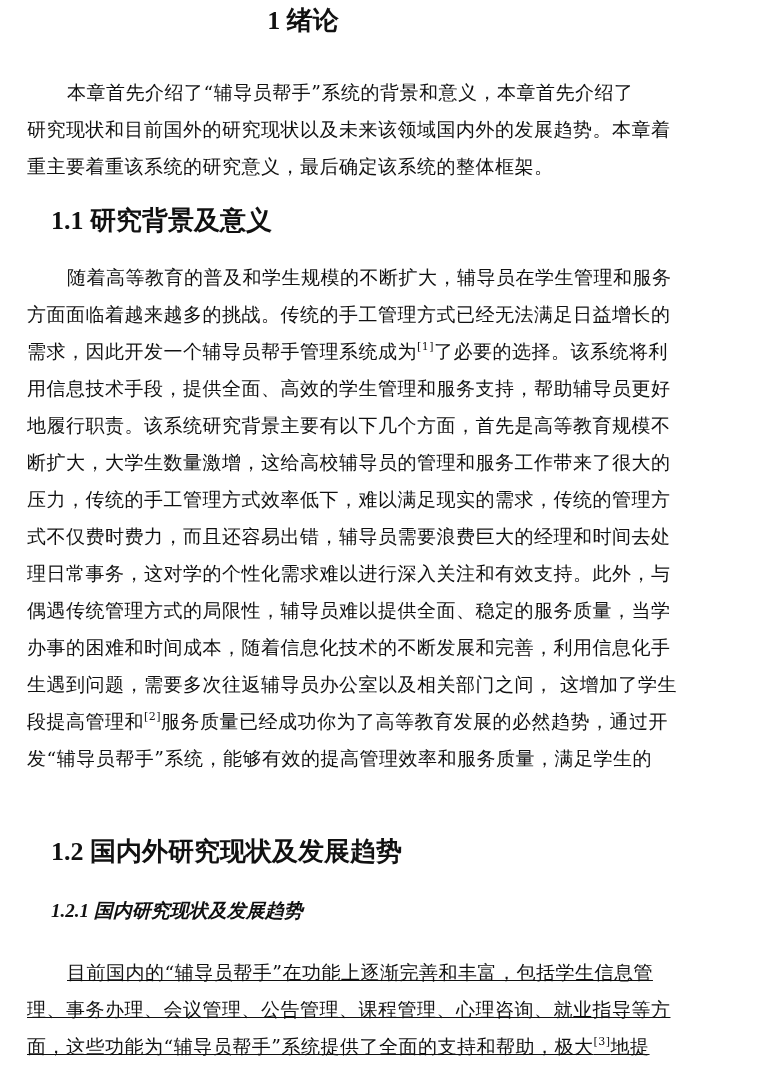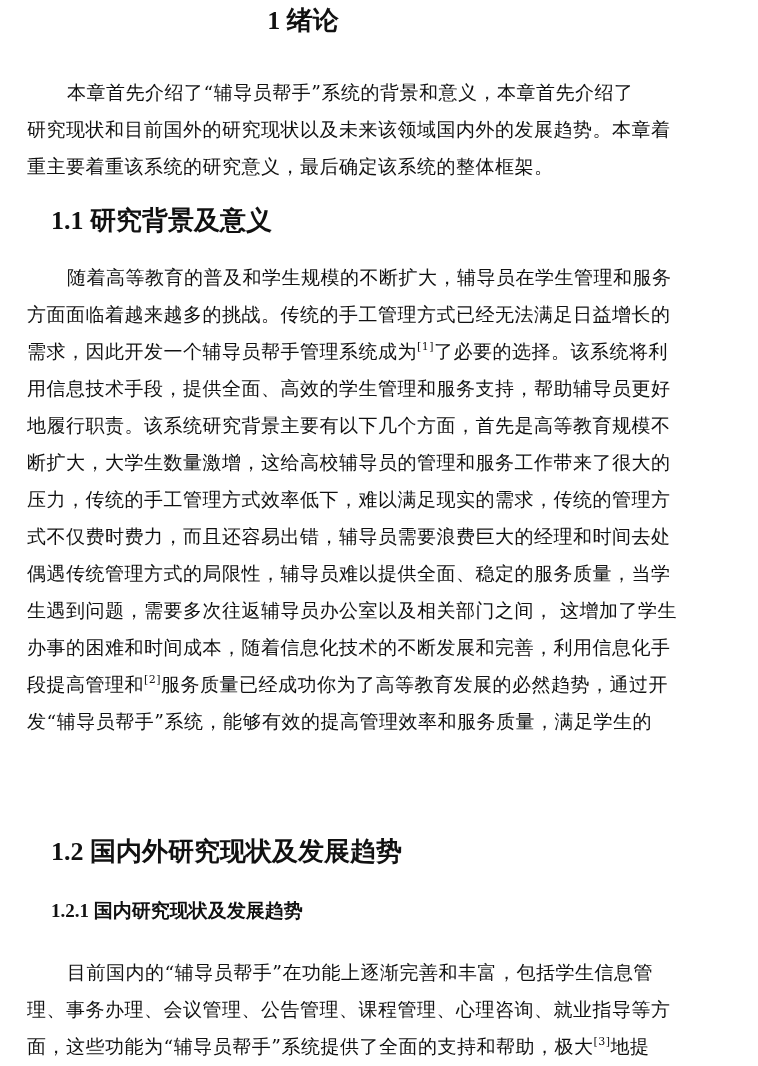--- a/index.html
+++ b/index.html
@@ -4,21 +4,21 @@
 <style>
   html, body { margin: 0; padding: 0; background: #ffffff; }
   body { width: 758px; height: 1066px; overflow: hidden; position: relative;
          font-family: "DejaVu Serif", "Liberation Serif", serif; color: #111; }
   .page { position: absolute; left: 27px; top: 0; width: 662px; }
   .h1 { position: absolute; left: 0; width: 714px; top: 4px; text-align: center;
         font-family: "Liberation Serif", "DejaVu Serif", serif; font-weight: bold; font-size: 26px; line-height: 34px; }
   .h2 { position: absolute; left: 24px; font-weight: bold; font-size: 26px; line-height: 30px;
         font-family: "Liberation Serif", "DejaVu Serif", serif; white-space: nowrap; }
   .h3 { position: absolute; left: 24px; font-weight: bold; font-size: 19px; line-height: 28px;
-        font-family: "Liberation Serif", "DejaVu Serif", serif; white-space: nowrap; }
+        font-family: "Liberation Serif", "DejaVu Serif", serif; white-space: nowrap; font-style: italic; }
   .para { position: absolute; left: 0; width: 662px; }
   .line { display: block; height: 37px; line-height: 37px; font-size: 19px; white-space: nowrap;
           letter-spacing: 0.5px; }
   .line.indent { padding-left: 40px; }
   sup { font-size: 11px; vertical-align: 8px; line-height: 0; }
 </style>
 </head>
 <body>
 
 <div class="page">
@@ -34,29 +34,30 @@
 
   <div class="para" style="top:259px;">
     <span class="line indent">随着高等教育的普及和学生规模的不断扩大，辅导员在学生管理和服务</span>
     <span class="line">方面面临着越来越多的挑战。传统的手工管理方式已经无法满足日益增长的</span>
     <span class="line"><span>需求，因此开发一个辅导员帮手管理系统成为</span><sup>[1]</sup><span>了必要的选择。该系统将利</span></span>
     <span class="line">用信息技术手段，提供全面、高效的学生管理和服务支持，帮助辅导员更好</span>
     <span class="line">地履行职责。该系统研究背景主要有以下几个方面，首先是高等教育规模不</span>
     <span class="line">断扩大，大学生数量激增，这给高校辅导员的管理和服务工作带来了很大的</span>
     <span class="line">压力，传统的手工管理方式效率低下，难以满足现实的需求，传统的管理方</span>
     <span class="line">式不仅费时费力，而且还容易出错，辅导员需要浪费巨大的经理和时间去处</span>
+    <span class="line">理日常事务，这对学的个性化需求难以进行深入关注和有效支持。此外，与</span>
     <span class="line">偶遇传统管理方式的局限性，辅导员难以提供全面、稳定的服务质量，当学</span>
+    <span class="line">办事的困难和时间成本，随着信息化技术的不断发展和完善，利用信息化手</span>
     <span class="line">生遇到问题，需要多次往返辅导员办公室以及相关部门之间， 这增加了学生</span>
-    <span class="line">办事的困难和时间成本，随着信息化技术的不断发展和完善，利用信息化手</span>
     <span class="line"><span>段提高管理和</span><sup>[2]</sup><span>服务质量已经成功你为了高等教育发展的必然趋势，通过开</span></span>
     <span class="line">发“辅导员帮手”系统，能够有效的提高管理效率和服务质量，满足学生的</span>
   </div>
 
   <div class="h2" style="top:837px;">1.2 国内外研究现状及发展趋势</div>
 
   <div class="h3" style="top:897px;">1.2.1 国内研究现状及发展趋势</div>
 
-  <div class="para" style="top:954px;">
+  <div class="para" style="top:954px;text-decoration:underline;">
     <span class="line indent">目前国内的“辅导员帮手”在功能上逐渐完善和丰富，包括学生信息管</span>
     <span class="line">理、事务办理、会议管理、公告管理、课程管理、心理咨询、就业指导等方</span>
     <span class="line"><span>面，这些功能为“辅导员帮手”系统提供了全面的支持和帮助，极大</span><sup>[3]</sup><span>地提</span></span>
   </div>
 </div>
 
 </body></html>

